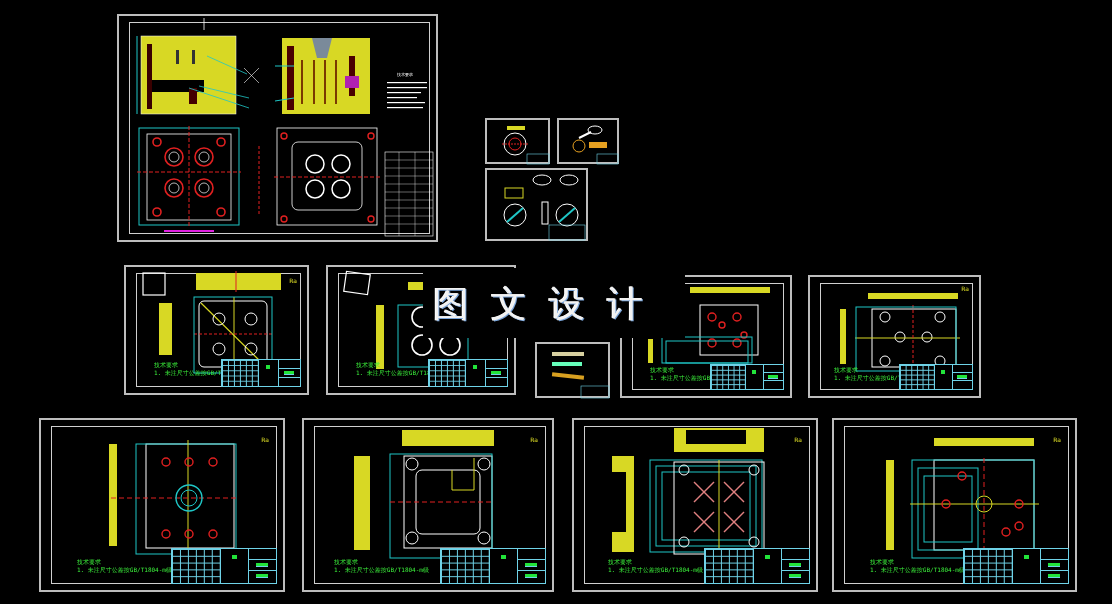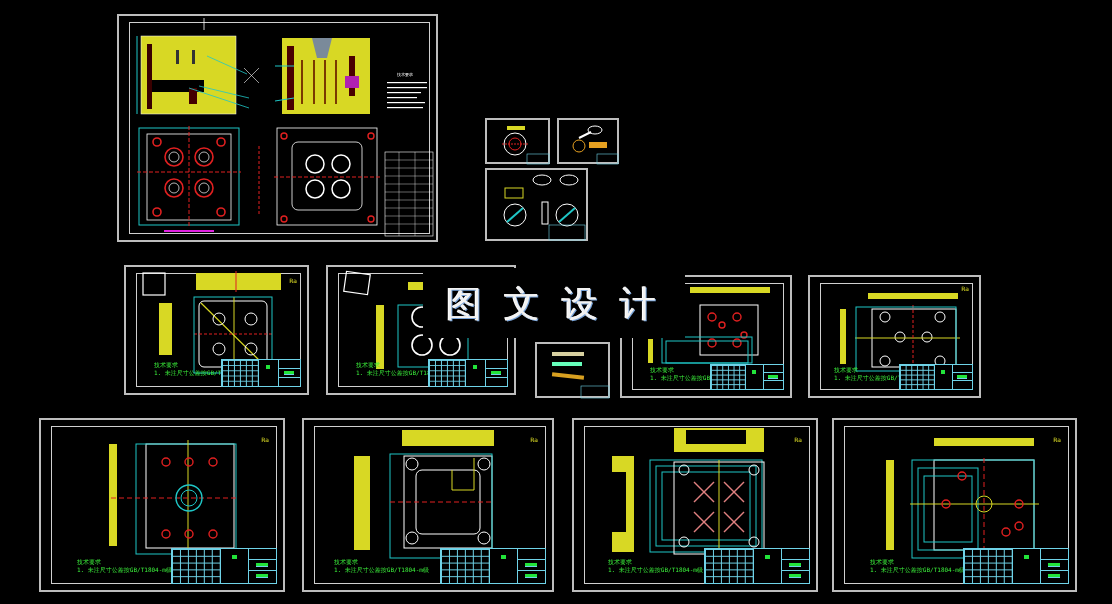--- a/index.html
+++ b/index.html
@@ -11,21 +11,21 @@
     background-image:linear-gradient(#6fd3e8 1px,transparent 1px),linear-gradient(90deg,#6fd3e8 1px,transparent 1px);
     background-size:100% 20%,16.6% 100%;}
   .tb-mid{position:absolute;top:0;bottom:0;border-right:1px solid #6fd3e8;}
   .tb-right{position:absolute;right:0;top:0;bottom:0;}
   .tb-right div{border-bottom:1px solid #6fd3e8;box-sizing:border-box;position:relative;}
   .greenbox{position:absolute;background:#22e43a;}
   .notes{position:absolute;color:#3bf23b;font-size:6px;line-height:8px;white-space:nowrap;font-family:"DejaVu Sans Mono",monospace;}
   .ra{position:absolute;color:#e6e626;font-size:6px;}
   svg{position:absolute;left:0;top:0;}
   .wm-band{position:absolute;left:423px;top:268px;width:262px;height:70px;background:#000;}
-  .wm{position:absolute;left:446px;top:280px;color:#f2f2f2;font-family:Liberation Sans, sans-serif;font-size:36px;letter-spacing:22px;text-shadow:1px 1px 0 #7aa4d8,-1px 0 0 #fff;}
+  .wm{position:absolute;left:433px;top:280px;color:#f2f2f2;font-family:Liberation Sans, sans-serif;font-size:36px;letter-spacing:22px;text-shadow:1px 1px 0 #7aa4d8,-1px 0 0 #fff;}
 </style>
 </head>
 <body>
 
 <div class="sheet" style="left:117px;top:14px;width:321px;height:228px;">
   <div class="inner"></div>
   <svg width="321" height="228">
 
     <rect x="22" y="20" width="95" height="78" fill="#d8d824"></rect>
     <rect x="22" y="20" width="95" height="78" fill="none" stroke="#fff" stroke-width="0.5"></rect>

